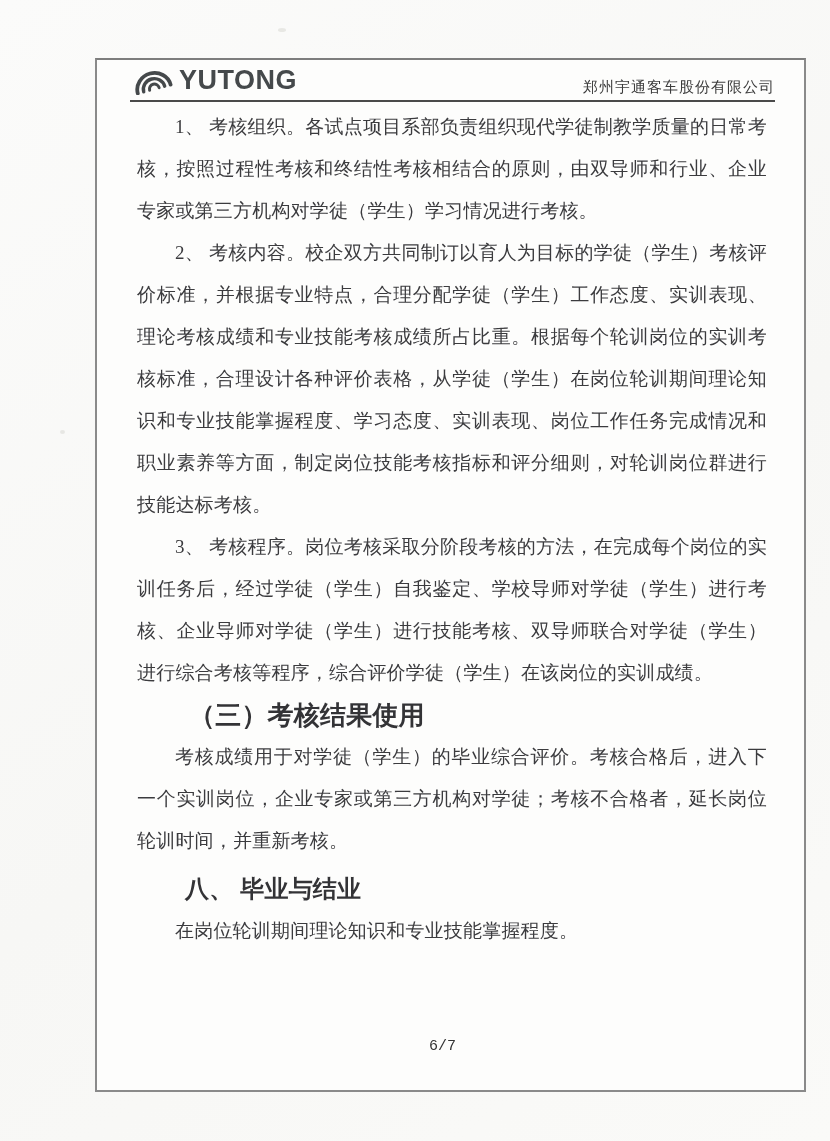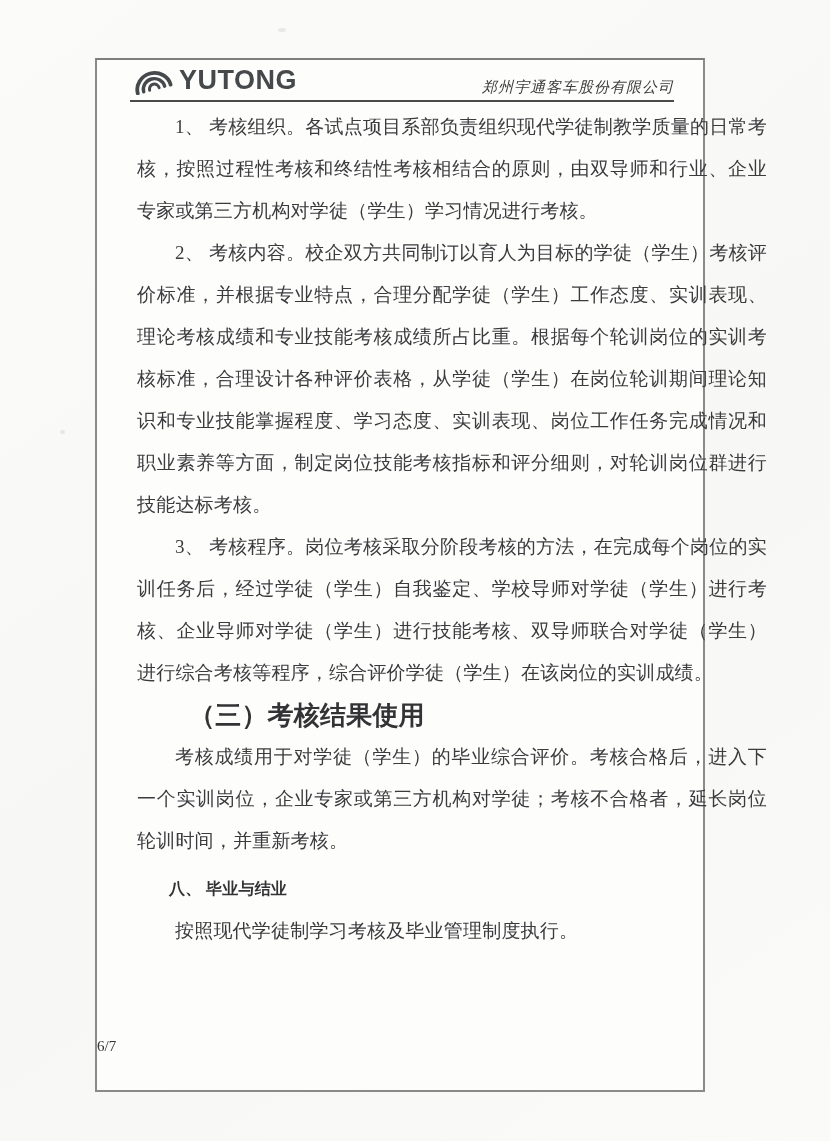--- a/index.html
+++ b/index.html
@@ -7,21 +7,21 @@
     width: 830px; height: 1141px;
     background: linear-gradient(145deg, #fbfbfa 0%, #f7f7f5 55%, #fafaf8 100%);
     font-family: "Liberation Serif", serif;
     overflow: hidden;
   }
   .canvas { position: relative; width: 830px; height: 1141px; }
 
   
   .page {
     position: absolute; left: 95px; top: 58px;
-    width: 610px; height: 1034px;
+    width: 711px; height: 1034px;
     background: #fdfdfc;
     border: 2px solid #8a8a8a;
     border-top-color: #7d7d7d;
   }
 
   
   .header {
     position: absolute; left: 33px; right: 29px; top: 2px;
     height: 40px;
     border-bottom: 2px solid #4a4a4a;
@@ -35,21 +35,20 @@
     font-size: 27px;
     letter-spacing: 0.5px;
     color: #45494b;
     transform: scaleY(1.04);
   }
   .company-name {
     font-size: 15px;
     color: #3c3c3c;
     padding-bottom: 3px;
     letter-spacing: 1px;
-    font-style: italic;
   }
 
   
   .content {
     position: absolute; left: 40px; top: 46px; width: 630px;
     font-size: 19px;
     line-height: 42px;
     color: #3b3b3e;
     text-align: justify;
     text-justify: inter-character;
@@ -60,29 +59,30 @@
     text-indent: 2em;
     font-family: "Liberation Sans", sans-serif;
     font-weight: bold;
     font-size: 26px;
     color: #333336;
   }
   .h-section {
     text-indent: 0;
     font-family: "Liberation Sans", sans-serif;
     font-weight: bold;
-    font-size: 16px;
+    font-size: 24px;
     color: #333336;
     margin-top: 6px;
   }
 
   
   .footer {
     position: absolute; left: 0; right: 16px; top: 978px;
-    font-family: Liberation Serif, serif;
+    text-align: center;
+    font-family: Liberation Mono, monospace;
     font-size: 15px;
     color: #333;
   }
 
   
   .speck { position: absolute; border-radius: 50%; background: #d8d8d4; opacity: .55; }
 </style>
 </head>
 <body>
 
@@ -110,19 +110,19 @@
       <div class="company-name">郑州宇通客车股份有限公司</div>
     </div>
 
     <div class="content">
       <p>1、 考核组织。各试点项目系部负责组织现代学徒制教学质量的日常考核，按照过程性考核和终结性考核相结合的原则，由双导师和行业、企业专家或第三方机构对学徒（学生）学习情况进行考核。</p>
       <p>2、 考核内容。校企双方共同制订以育人为目标的学徒（学生）考核评价标准，并根据专业特点，合理分配学徒（学生）工作态度、实训表现、理论考核成绩和专业技能考核成绩所占比重。根据每个轮训岗位的实训考核标准，合理设计各种评价表格，从学徒（学生）在岗位轮训期间理论知识和专业技能掌握程度、学习态度、实训表现、岗位工作任务完成情况和职业素养等方面，制定岗位技能考核指标和评分细则，对轮训岗位群进行技能达标考核。</p>
       <p>3、 考核程序。岗位考核采取分阶段考核的方法，在完成每个岗位的实训任务后，经过学徒（学生）自我鉴定、学校导师对学徒（学生）进行考核、企业导师对学徒（学生）进行技能考核、双导师联合对学徒（学生）进行综合考核等程序，综合评价学徒（学生）在该岗位的实训成绩。</p>
       <p class="h-sub">（三）考核结果使用</p>
       <p>考核成绩用于对学徒（学生）的毕业综合评价。考核合格后，进入下一个实训岗位，企业专家或第三方机构对学徒；考核不合格者，延长岗位轮训时间，并重新考核。</p>
       <p class="h-section">八、 毕业与结业</p>
-      <p>按照现代学徒制学习考核及毕业管理制度执行。</p>
+      <p>在岗位轮训期间理论知识和专业技能掌握程度。</p>
     </div>
 
     <div class="footer">6/7</div>
 
   </div>
 </div>
 
 </body></html>

